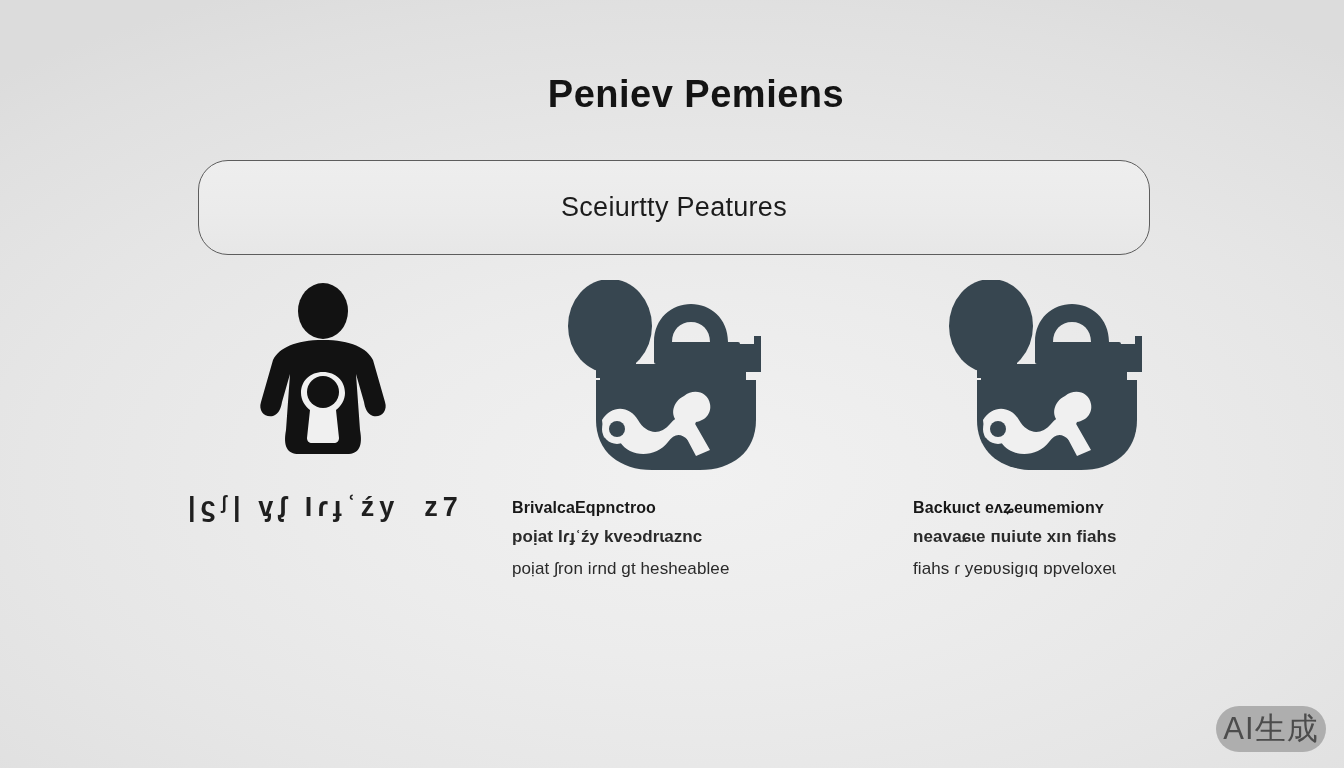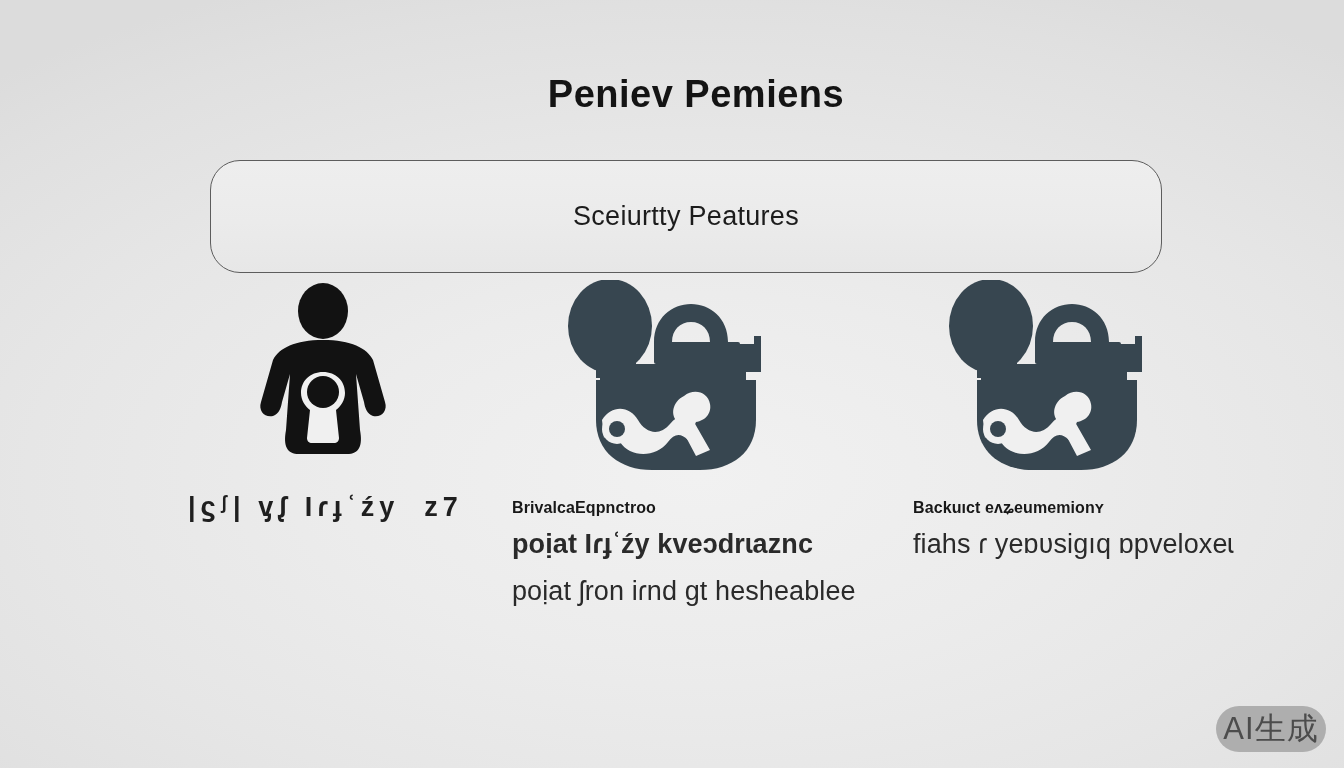--- a/index.html
+++ b/index.html
@@ -35,24 +35,24 @@
     letter-spacing: 0.5px;
     color: #141414;
     line-height: 1.1;
     white-space: pre;
     margin-left: 24px;
   }
 
   
   #feature-bar {
     position: absolute;
-    left: 210px;
+    left: 198px;
     top: 160px;
     width: 952px;
-    height: 113px;
+    height: 95px;
     box-sizing: border-box;
     border: 1.6px solid #5d5d5d;
     border-radius: 30px;
     background: linear-gradient(180deg, #eeeeee 0%, #ebebeb 55%, #e7e7e7 100%);
     display: flex;
     align-items: center;
     justify-content: center;
   }
   #feature-bar-label {
     font-size: 27px;
@@ -83,21 +83,21 @@
   }
   .col-heading {
     font-size: 16px;
     font-weight: bold;
     color: #181818;
     letter-spacing: 0.1px;
     white-space: pre;
     line-height: 1.25;
   }
   .col-line {
-    font-size: 27px;
+    font-size: 17px;
     color: #2a2a2a;
     letter-spacing: 0.1px;
     white-space: pre;
     line-height: 1.5;
     margin-top: 6px;
   }
   .col-line.bold-mix {
     font-weight: bold;
   }
   .col-line.normal {
@@ -315,20 +315,21 @@
                      L 150 170
                      L 136 176
                      L 118 142
                      C 110 136, 112 122, 124 116 Z"></path>
           </g>
           <circle cx="57" cy="149" r="8" fill="#374650"></circle>
         </svg>
       </div>
       <div class="col-text">
         <div class="col-heading">Backuıct eʌʑeumemionʏ</div>
+        <div class="col-line bold-mix">neavaɕɩe ᴨuiute xın fiahs</div>
         <div class="col-line normal">fiahs ɾ yeɒʋsigıq ɒpveloxeɩ</div>
       </div>
     </div>
 
   </div>
 
   <div id="watermark">
     <span id="watermark-label">AI生成</span>
   </div>
 

